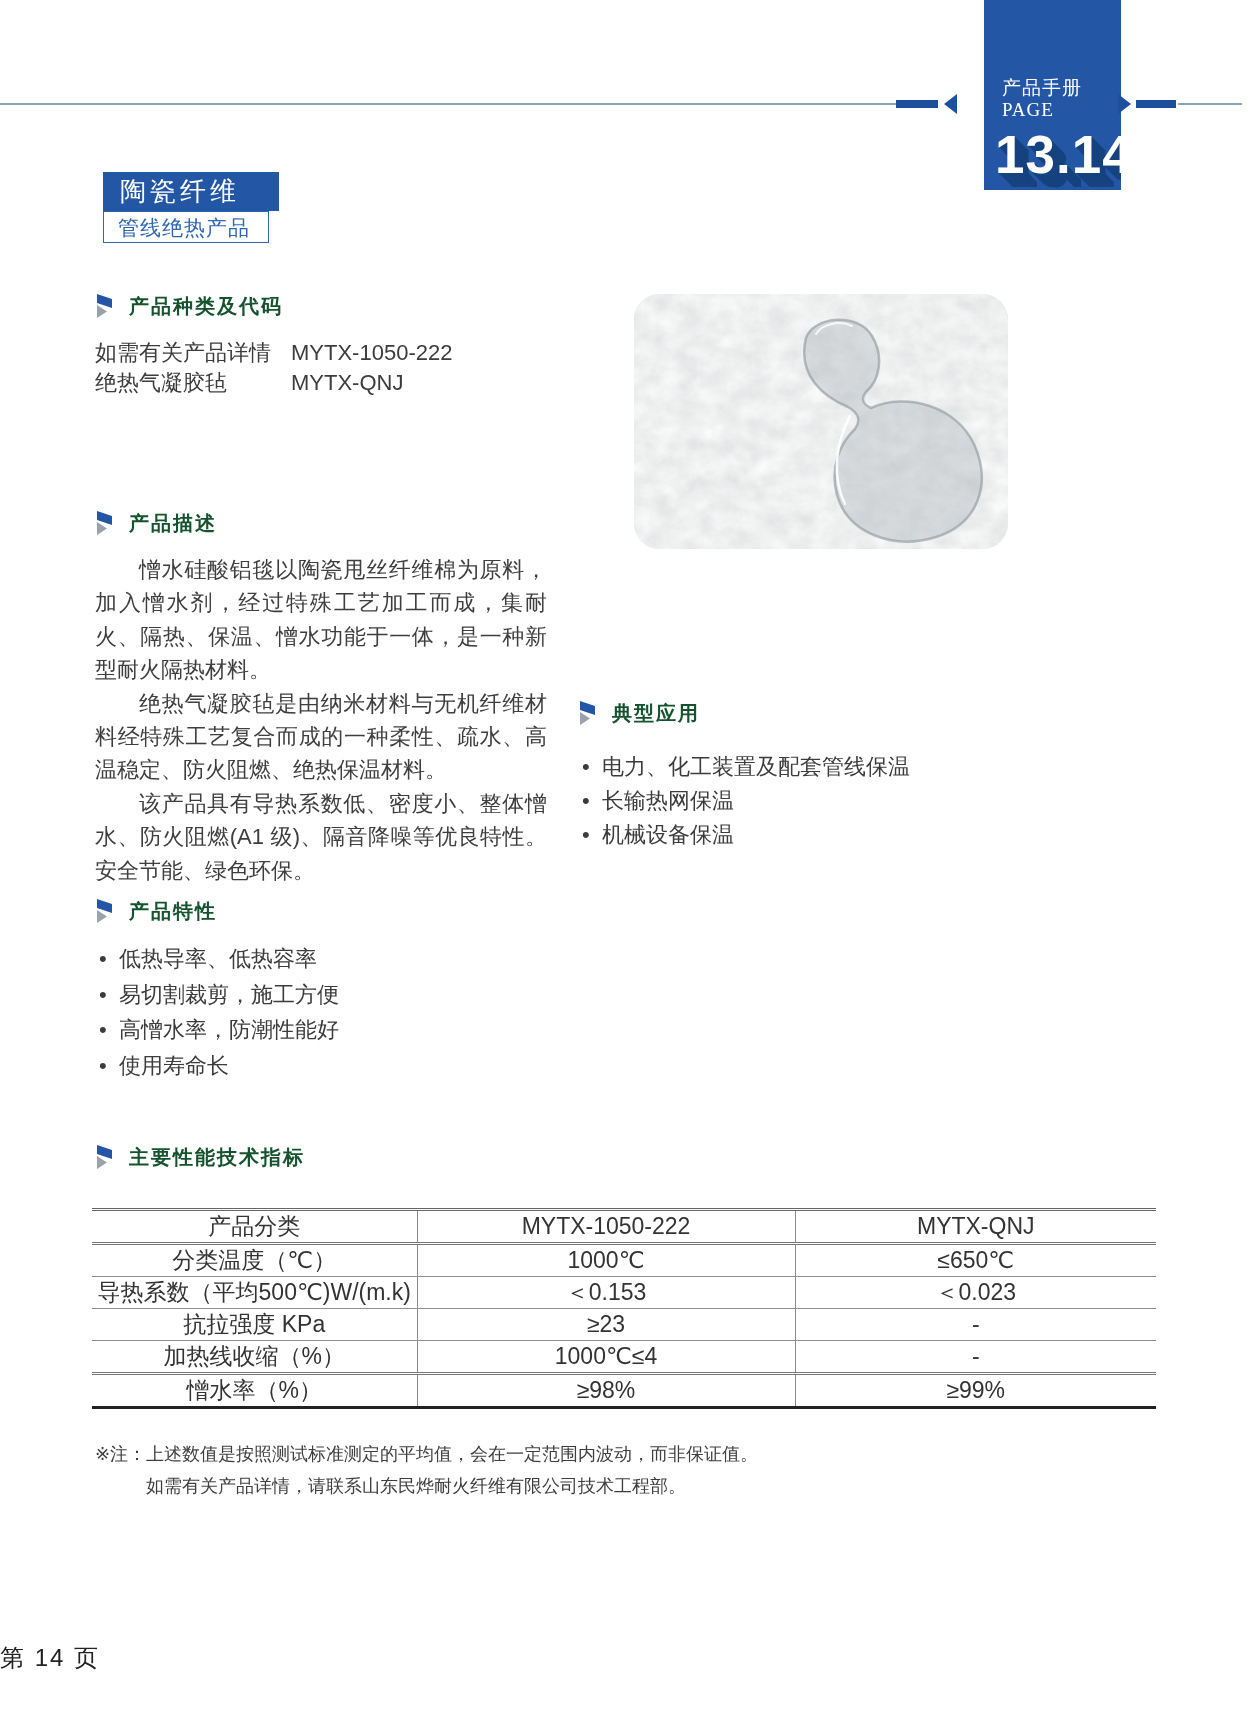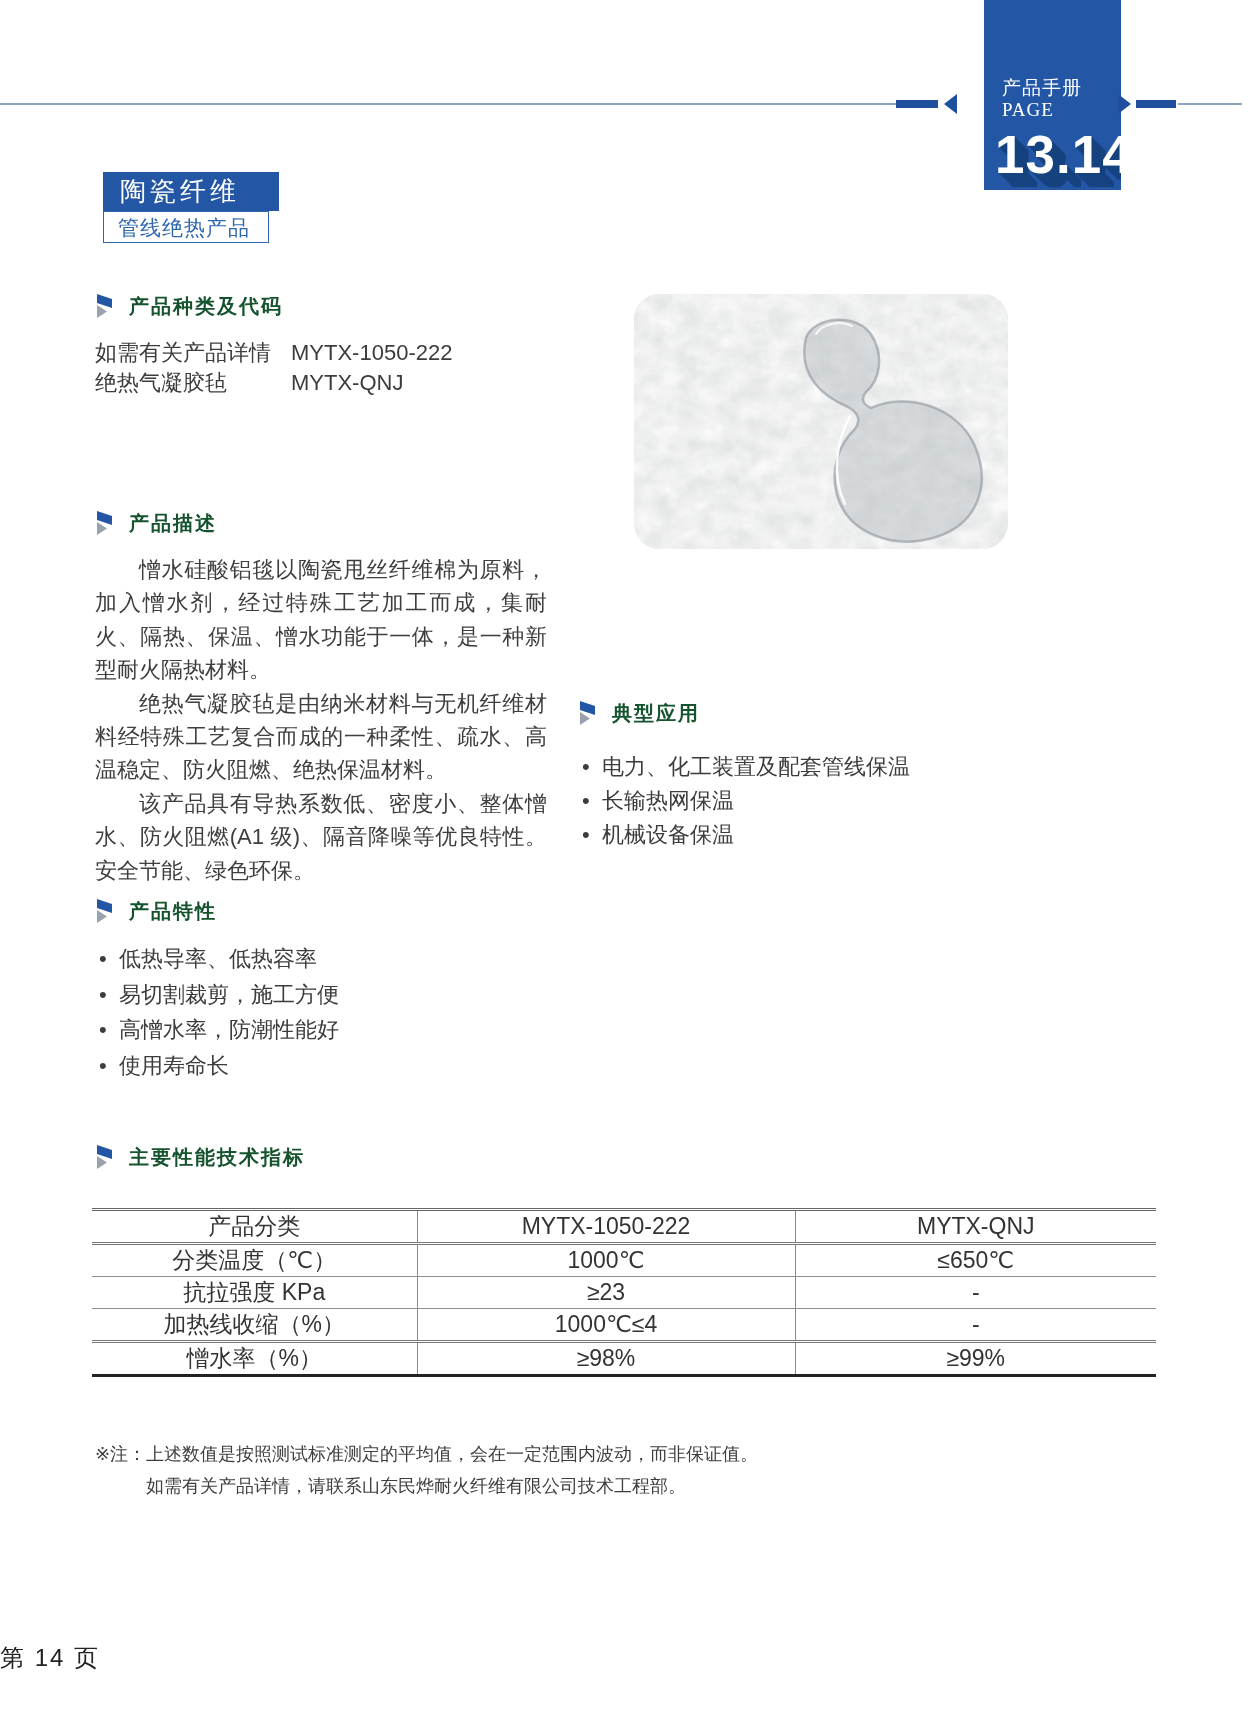--- a/index.html
+++ b/index.html
@@ -197,20 +197,25 @@
       <td>产品分类</td>
       <td>MYTX-1050-222</td>
       <td>MYTX-QNJ</td>
     </tr>
     <tr>
       <td>分类温度（℃）</td>
       <td>1000℃</td>
       <td>≤650℃</td>
     </tr>
     <tr>
+      <td>导热系数（平均500℃)W/(m.k)</td>
+      <td>＜0.153</td>
+      <td>＜0.023</td>
+    </tr>
+    <tr>
       <td>抗拉强度 KPa</td>
       <td>≥23</td>
       <td>-</td>
     </tr>
     <tr class="pre-last">
       <td>加热线收缩（%）</td>
       <td>1000℃≤4</td>
       <td>-</td>
     </tr>
     <tr class="last">

